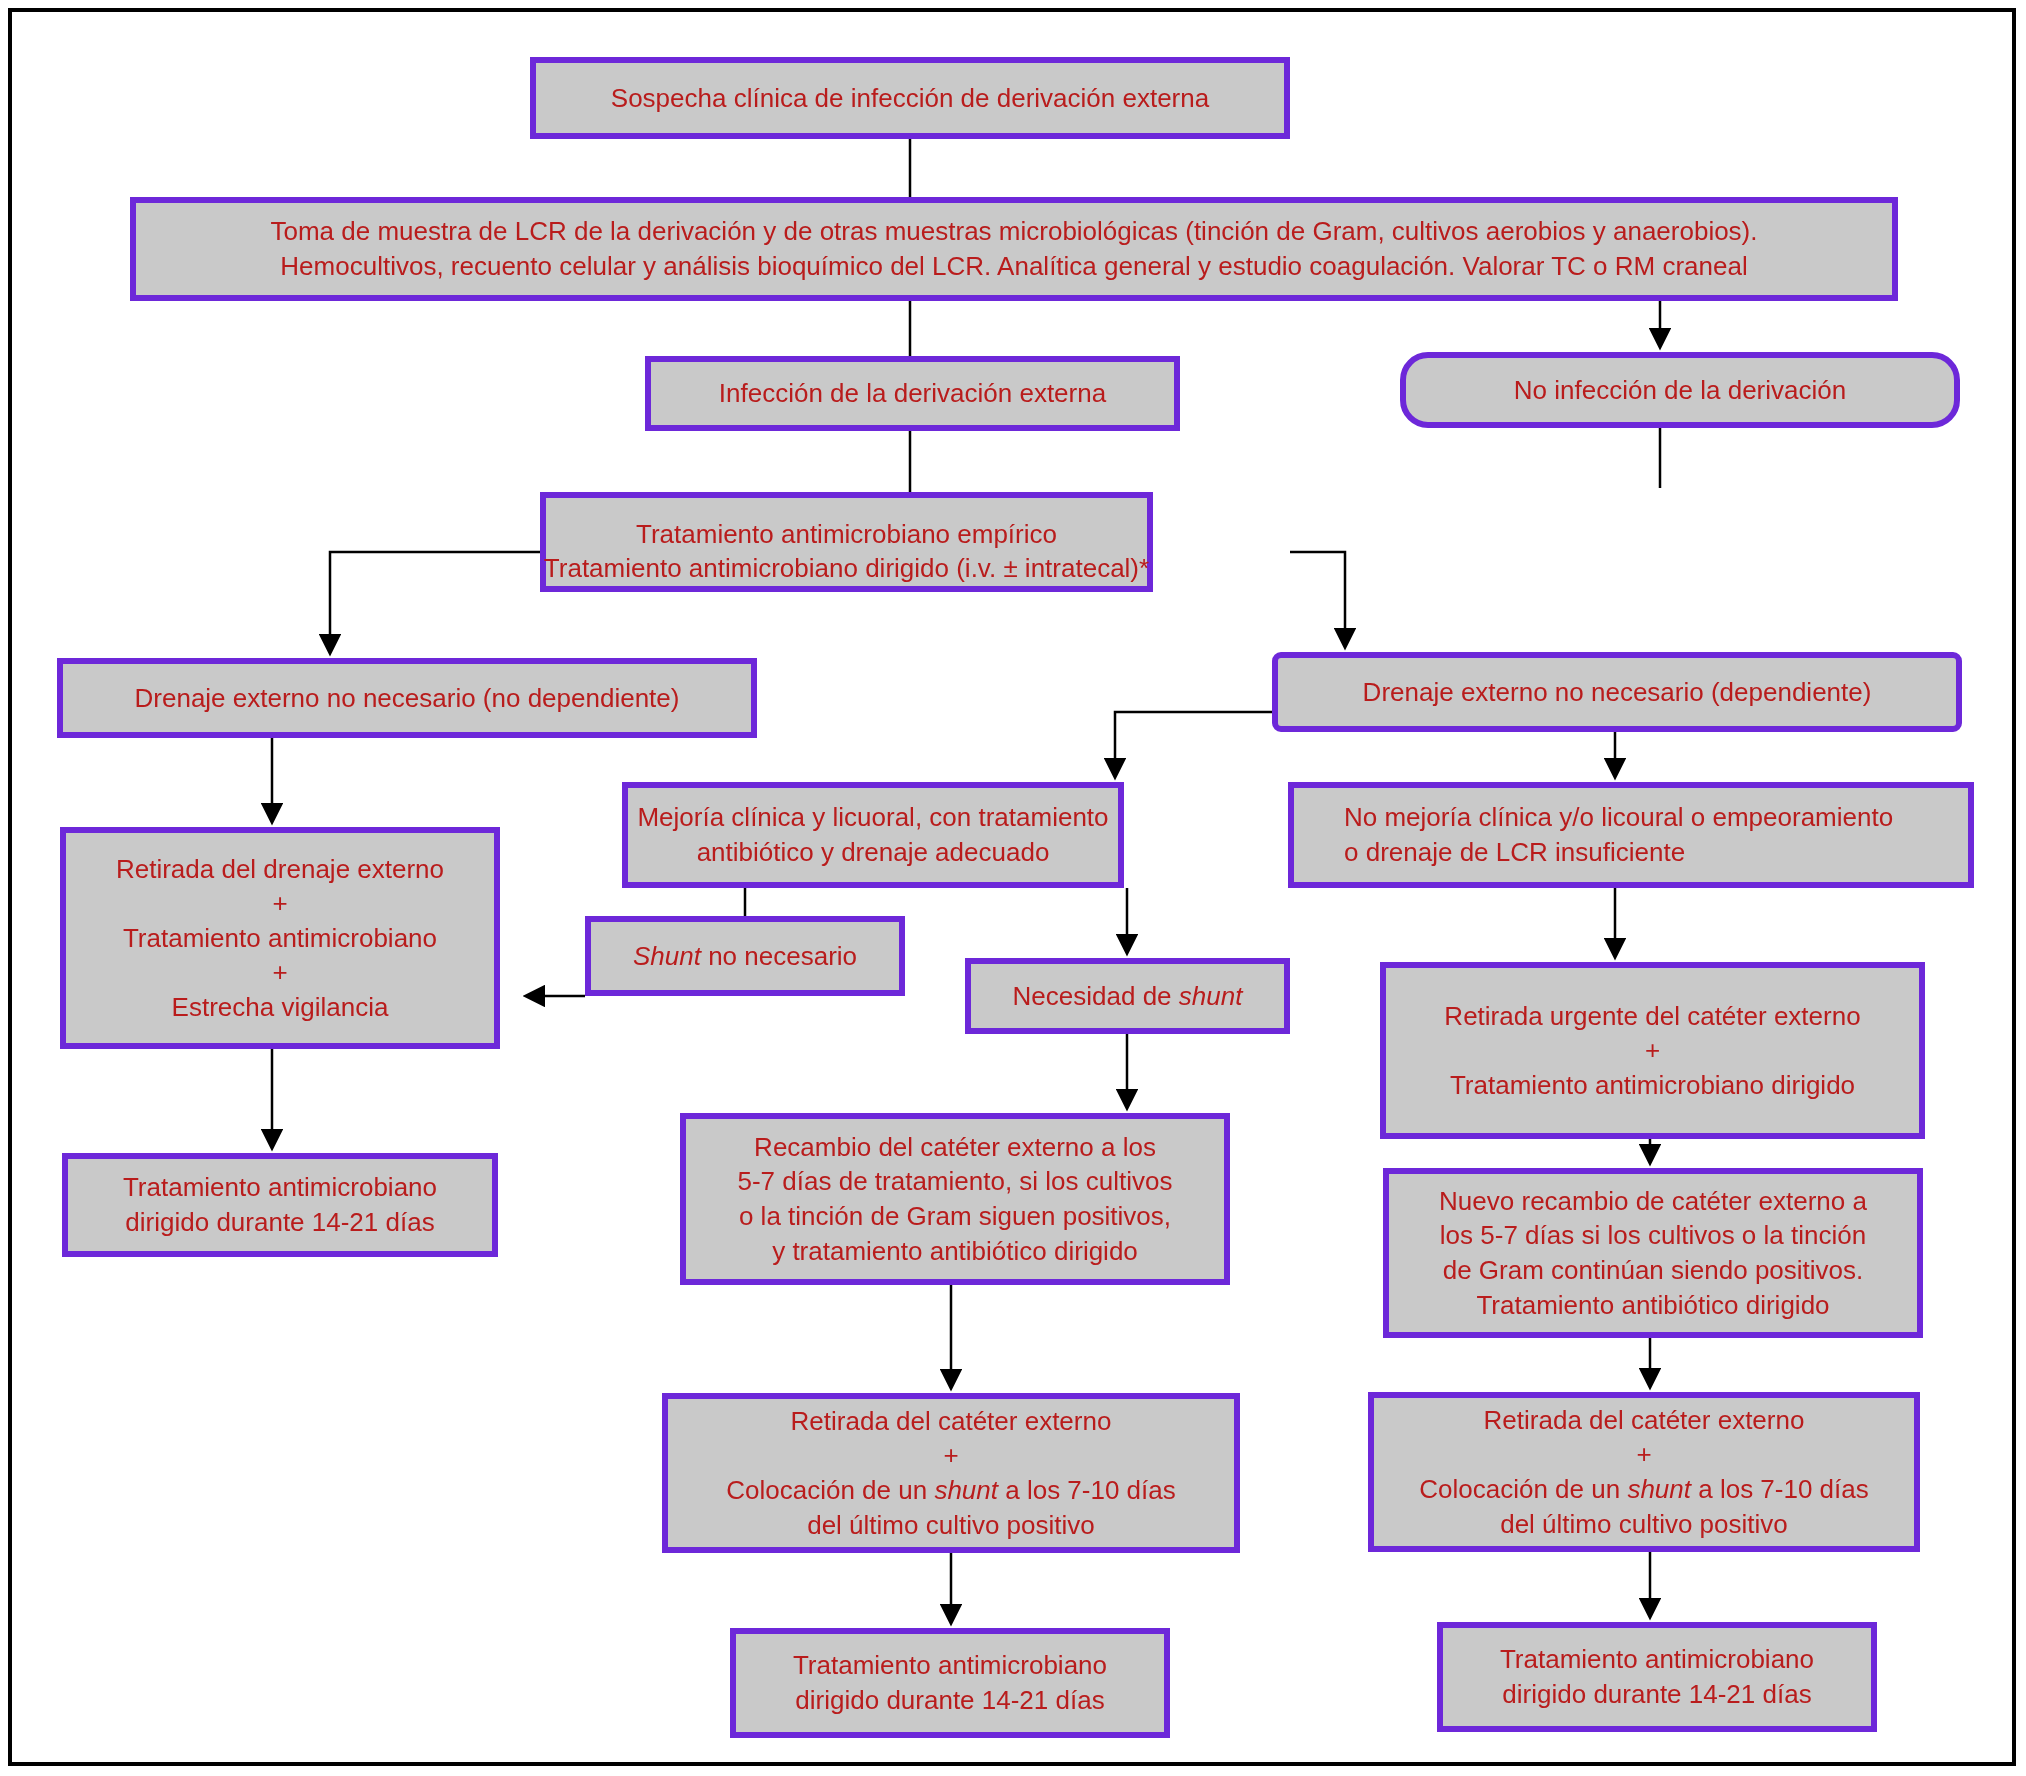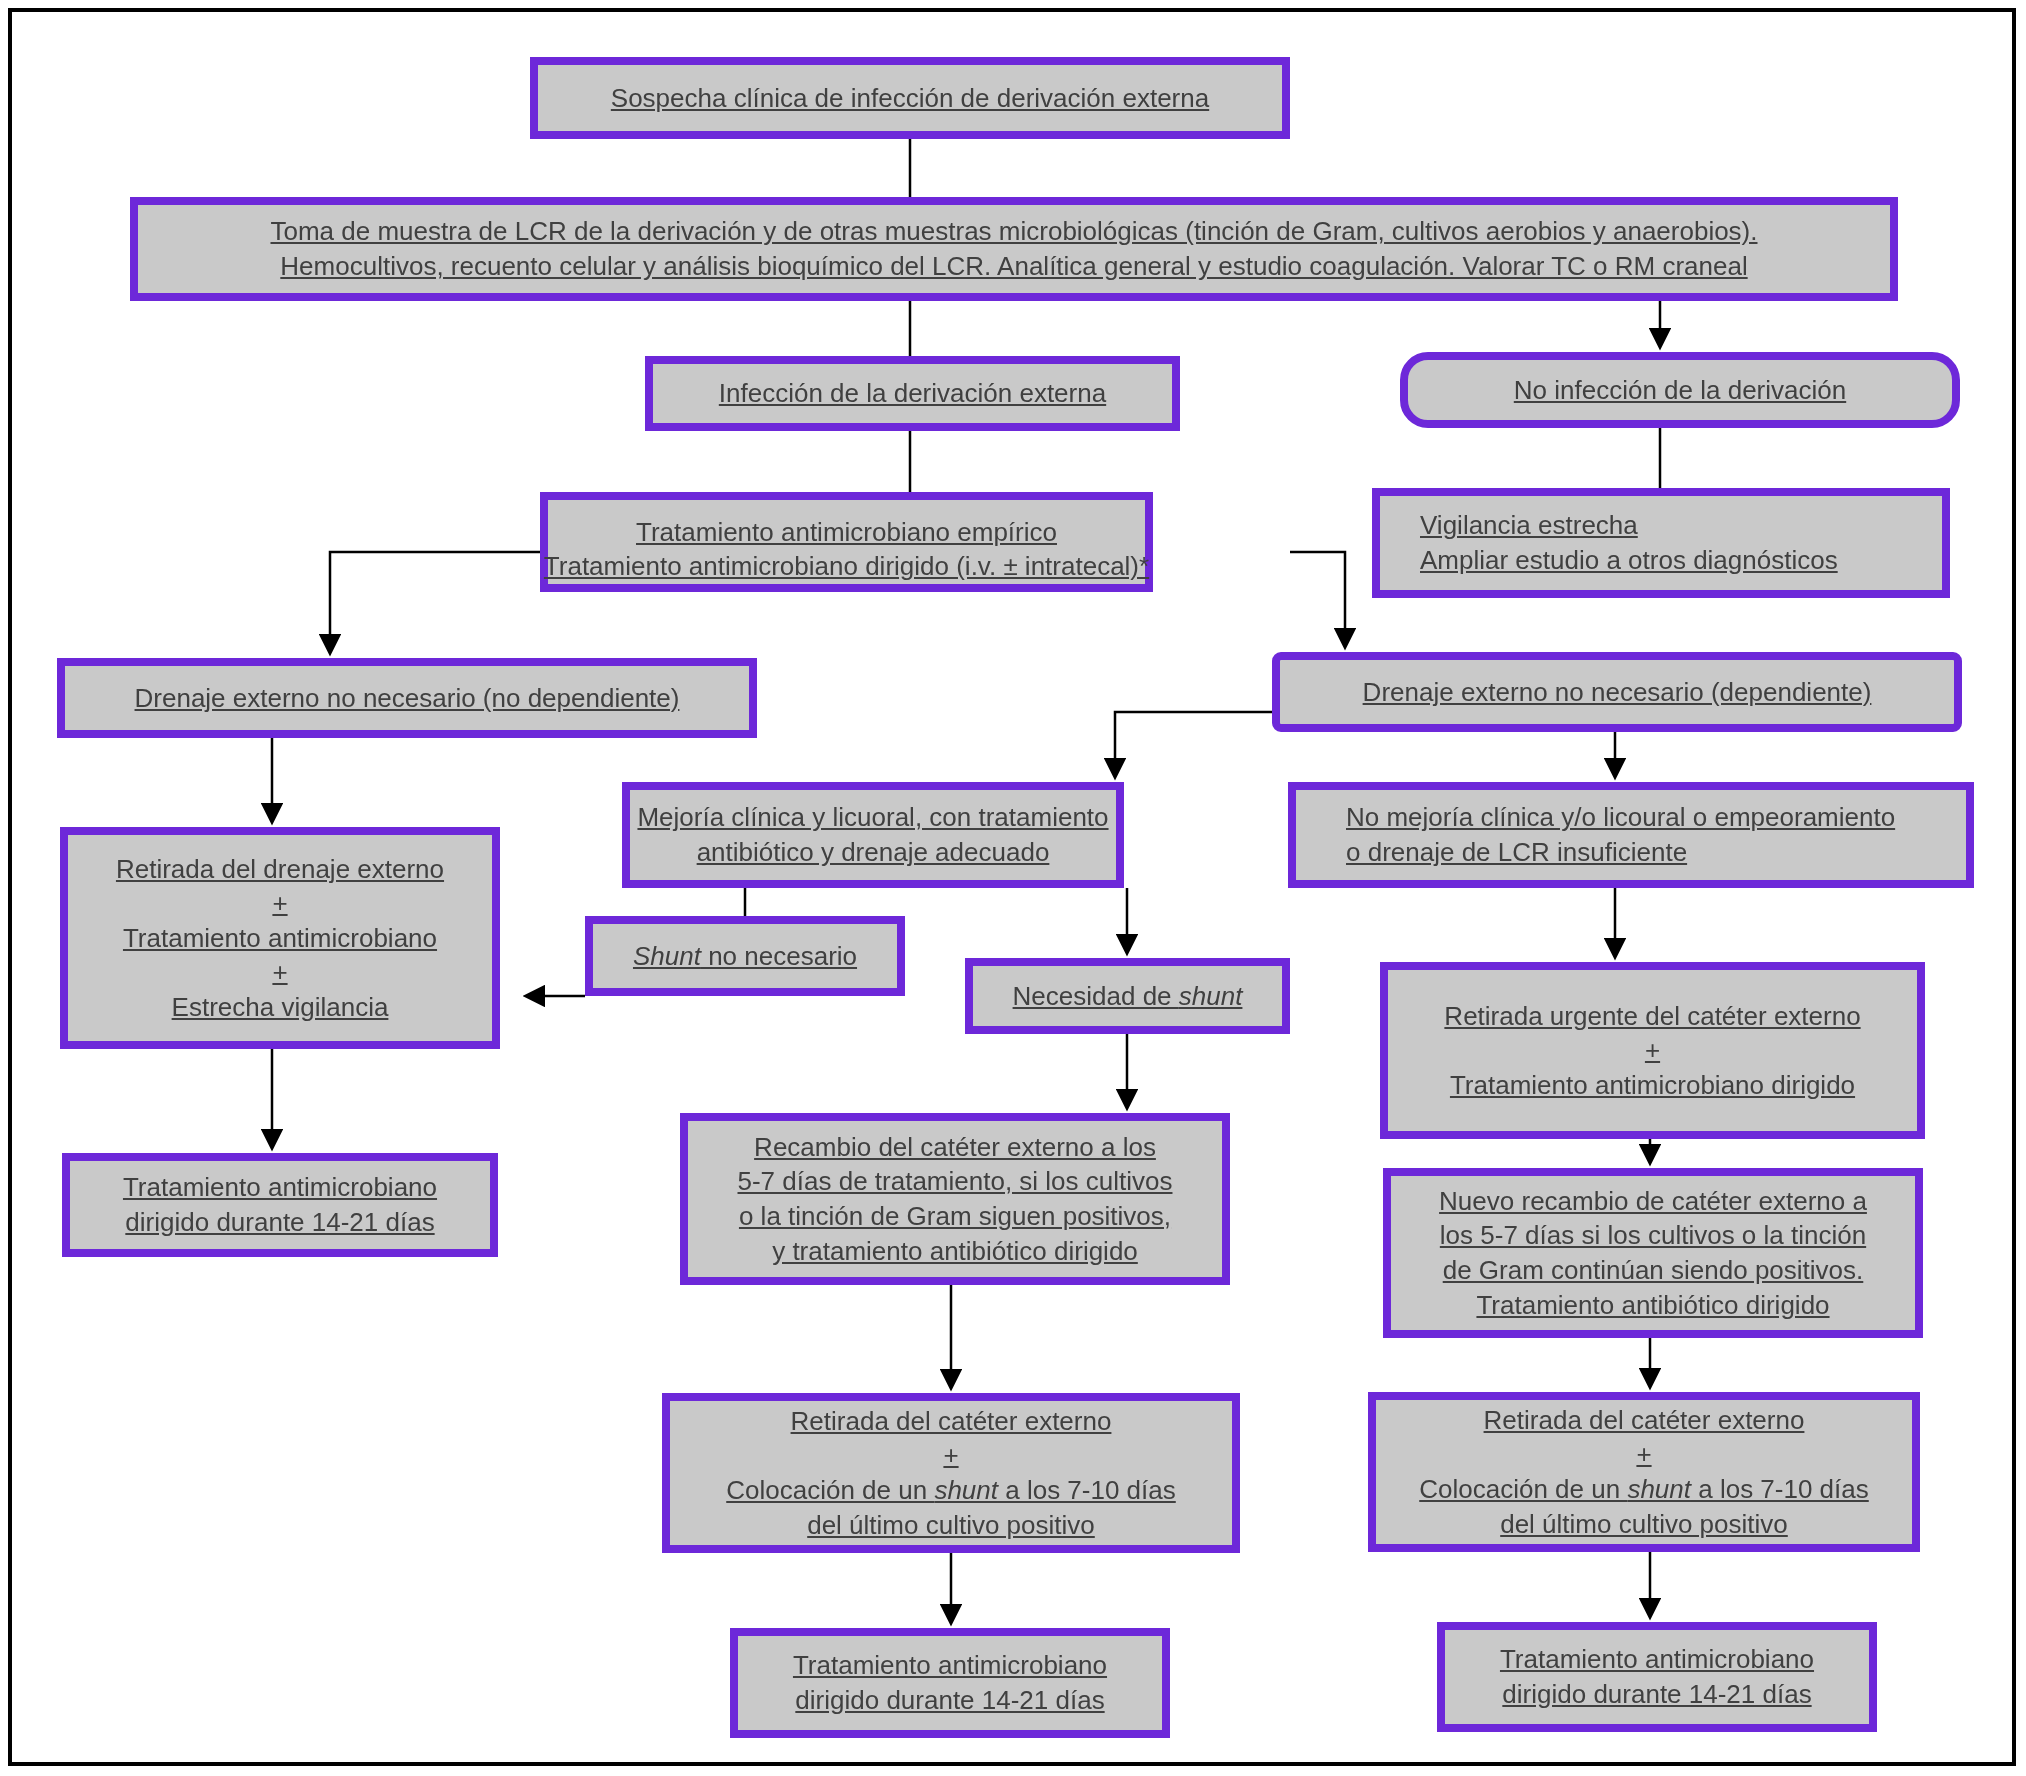--- a/index.html
+++ b/index.html
@@ -11,26 +11,26 @@
     overflow:hidden;
   }
   .frame{
     position:absolute;left:8px;top:8px;width:2008px;height:1758px;
     border:4px solid #000;box-sizing:border-box;
   }
   .connectors{position:absolute;left:0;top:0;}
   .box{
     position:absolute;
     background:#c9c9c9;
-    border:8px solid #6d28d9;
+    border:6px solid #6d28d9;
     box-sizing:border-box;
     display:flex;flex-direction:column;
     justify-content:center;align-items:center;
     text-align:center;
-    font-size:26px;line-height:1.33;color:#404040;text-decoration:underline;
+    font-size:26px;line-height:1.33;color:#b91c1c;
   }
   .box.leftalign{align-items:flex-start;text-align:left;}
   .ln{white-space:nowrap;}
   .it{font-style:italic;}
 </style>
 </head>
 <body>
 
 <div id="canvas">
 
@@ -82,24 +82,20 @@
 
   <div class="box" style="left:1400px;top:352px;width:560px;height:76px;border-radius:28px;">
     <div class="ln">No infección de la derivación</div>
   </div>
 
   <div class="box" style="left:540px;top:492px;width:613px;height:100px;justify-content:flex-end;">
     <div class="ln">Tratamiento antimicrobiano empírico</div>
     <div class="ln">Tratamiento antimicrobiano dirigido (i.v. ± intratecal)*</div>
   </div>
 
-  <div class="box leftalign" style="left:1372px;top:488px;width:578px;height:110px;padding-left:40px;">
-    <div class="ln">Vigilancia estrecha</div>
-    <div class="ln">Ampliar estudio a otros diagnósticos</div>
-  </div>
 
   <div class="box" style="left:57px;top:658px;width:700px;height:80px;">
     <div class="ln">Drenaje externo no necesario (no dependiente)</div>
   </div>
 
   <div class="box" style="left:1272px;top:652px;width:690px;height:80px;border-radius:9px;">
     <div class="ln">Drenaje externo no necesario (dependiente)</div>
   </div>
 
   <div class="box" style="left:622px;top:782px;width:502px;height:106px;">

